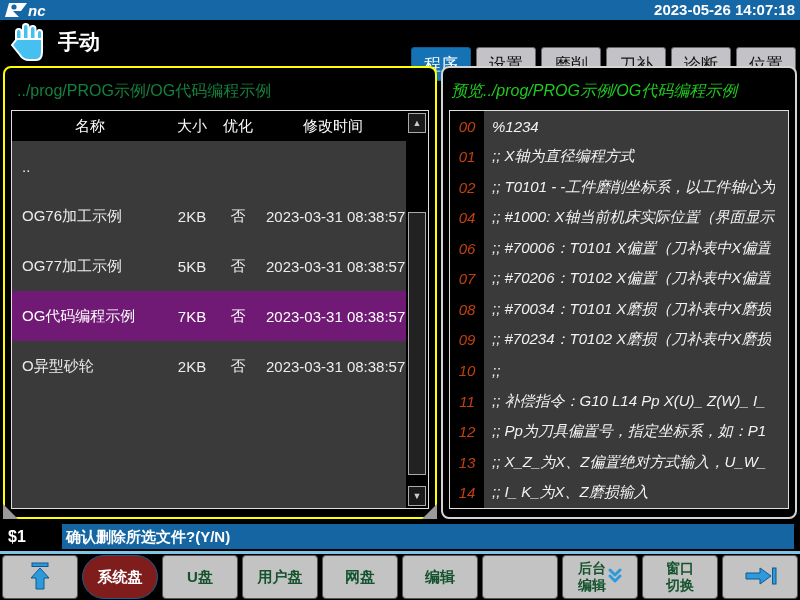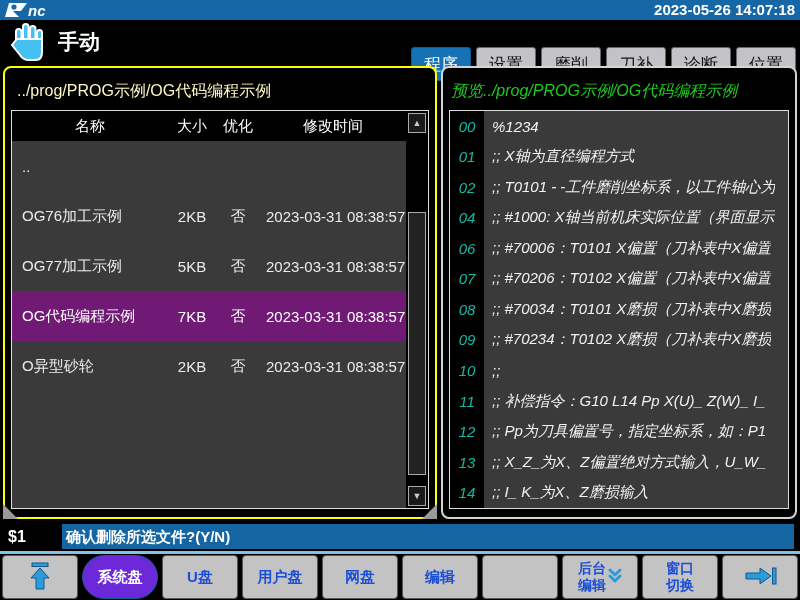--- a/index.html
+++ b/index.html
@@ -19,21 +19,21 @@
   .mode{position:absolute;left:58px;top:0;height:44px;line-height:44px;
     color:#fff;font-size:21px;font-weight:bold;}
   .tabs{position:absolute;right:4px;top:27px;display:flex;gap:5px;}
   .tab{width:60px;height:34px;background:#c3c3c7;border:1px solid #66666a;
     border-radius:3px;display:flex;align-items:center;justify-content:center;
     font-size:17px;color:#111;box-sizing:border-box;}
   .tab.active{background:#1572b4;border-color:#0d5c94;color:#fff;}
   
   .left-panel{position:absolute;left:3px;top:66px;width:434px;height:453px;
     border:2px solid #ffff00;border-radius:8px;background:#000;box-sizing:border-box;}
-  .left-path{position:absolute;left:12px;top:13px;color:#fef9c3;font-size:16px;white-space:nowrap;}
+  .left-path{position:absolute;left:12px;top:13px;color:#15803d;font-size:16px;white-space:nowrap;}
   .file-box{position:absolute;left:6px;top:42px;right:6px;bottom:8px;
     border:1px solid #e0e0e0;background:#000;display:flex;overflow:hidden;}
   .file-main{flex:1;display:flex;flex-direction:column;min-width:0;}
   .file-header{height:30px;background:#000;color:#fff;font-size:15px;
     display:flex;align-items:center;flex:none;}
   .file-rows{flex:1;background:#3a3a3a;display:flex;flex-direction:column;}
   .frow{height:50px;display:flex;align-items:center;color:#ececec;font-size:15px;flex:none;}
   .frow.selected{background:#701a75;color:#fff;}
   .c-name{width:146px;padding-left:10px;white-space:nowrap;overflow:hidden;}
   .c-size{width:48px;text-align:center;}
@@ -53,36 +53,36 @@
   .fold{position:absolute;width:0;height:0;}
   .fold.br{right:-2px;bottom:-2px;border-left:15px solid transparent;border-bottom:15px solid #9a9a9a;}
   .fold.bl{left:-2px;bottom:-2px;border-right:15px solid transparent;border-bottom:15px solid #9a9a9a;}
   
   .preview-panel{position:absolute;left:441px;top:66px;width:356px;height:453px;
     border:2px solid #d4d4d4;border-radius:8px;background:#000;box-sizing:border-box;font-style:italic;}
   .preview-title{position:absolute;left:8px;top:13px;color:#1ecb1e;font-size:16px;white-space:nowrap;}
   .code-box{position:absolute;left:6px;top:42px;right:6px;bottom:8px;
     border:1px solid #ddd;background:#3a3a3a;display:flex;flex-direction:column;overflow:hidden;}
   .cline{flex:1;display:flex;align-items:center;min-height:0;}
-  .ln{width:34px;align-self:stretch;background:#000;color:#14b8a6;font-size:15px;
+  .ln{width:34px;align-self:stretch;background:#000;color:#c2410c;font-size:15px;
     display:flex;align-items:center;justify-content:center;flex:none;}
   .ct{padding-left:8px;color:#f2f2f2;font-size:15px;white-space:nowrap;overflow:hidden;}
   
   .status-row{position:absolute;left:0;top:524px;width:800px;height:25px;background:#000;}
   .status-label{position:absolute;left:8px;top:0;height:25px;line-height:25px;
     color:#fff;font-size:16px;font-weight:bold;}
   .status-msg{position:absolute;left:62px;right:6px;top:0;height:25px;line-height:25px;
     background:#1565a3;color:#fff;font-size:15px;font-weight:bold;padding-left:4px;}
   .sep{position:absolute;left:0;top:551px;width:800px;height:3px;background:#7fc4e4;}
   
   .toolbar{position:absolute;left:2px;top:555px;display:flex;gap:4px;}
   .skey{width:76px;height:44px;background:#c3c3c3;border:1px solid #555;border-radius:4px;
     display:flex;align-items:center;justify-content:center;font-size:15px;font-weight:600;
-    color:#1d4ed8;box-sizing:border-box;text-align:center;}
-  .skey.active{background:#6d28d9;border-color:#0d5c94;color:#fff;border-radius:22px;}
+    color:#14532d;box-sizing:border-box;text-align:center;}
+  .skey.active{background:#7f1d1d;border-color:#0d5c94;color:#fff;border-radius:22px;}
   .skey .two{line-height:17px;font-size:14px;}
   .skey .withchev{display:flex;align-items:center;gap:2px;}
 </style>
 </head>
 <body>
 
 <div class="topbar">
   <span class="logo">
     <svg width="58" height="16" viewBox="0 0 58 16">
       <path fill="#fff" d="M1 15 L5 1 L23 1 L17 9 L9 9 L15 15 Z"></path>

